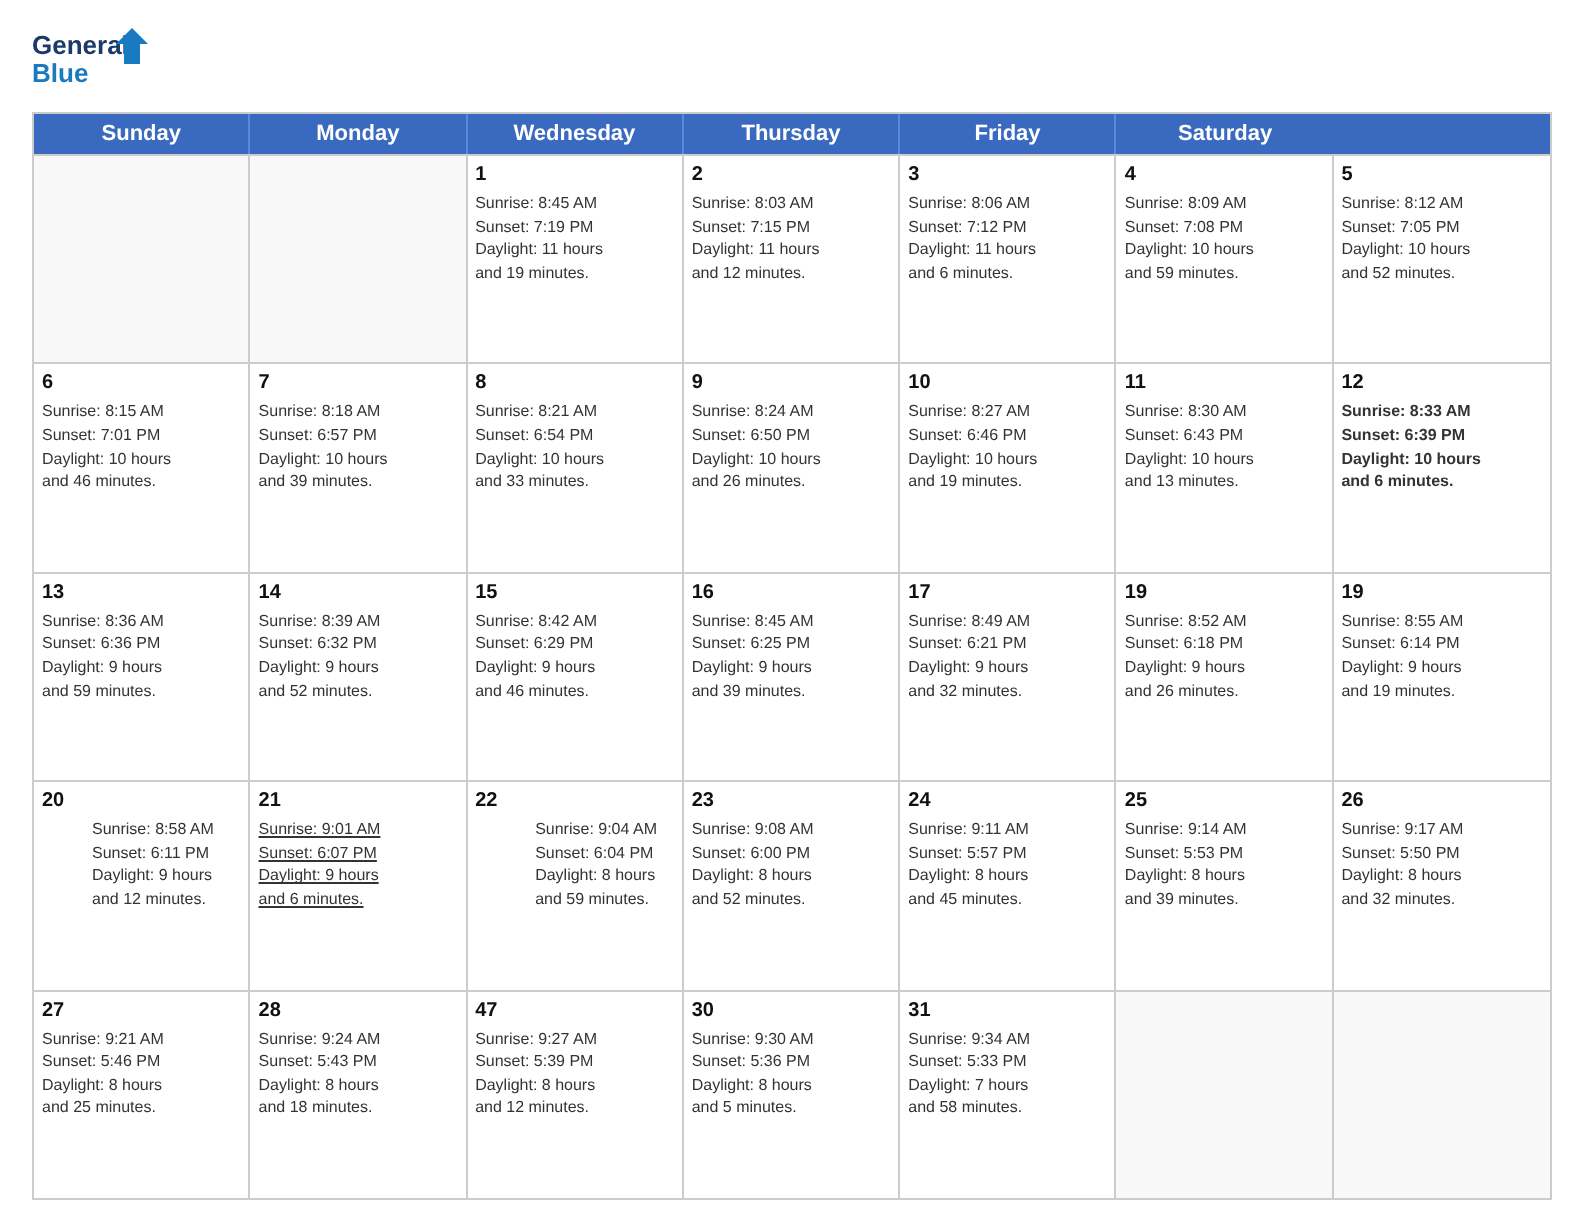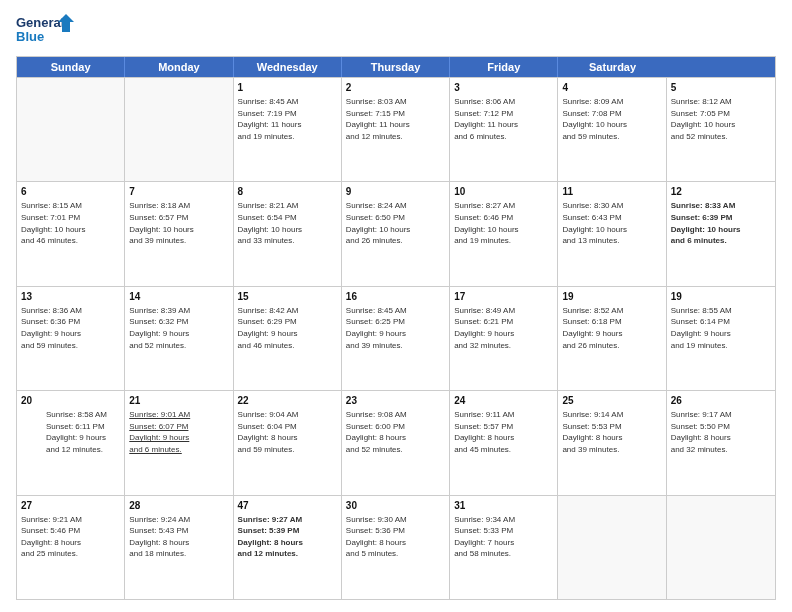--- a/index.html
+++ b/index.html
@@ -273,21 +273,21 @@
           </div>
           <div class="cal-cell">
             <span class="day-num">21</span>
             <div class="cell-text" style="white-space: pre-line; text-decoration: underline;">Sunrise: 9:01 AM
 Sunset: 6:07 PM
 Daylight: 9 hours
 and 6 minutes.</div>
           </div>
           <div class="cal-cell">
             <span class="day-num">22</span>
-            <div class="cell-text" style="white-space: pre-line;">Sunrise: 9:04 AM
+            <div class="cell-text" style="white-space: pre-line; margin-left: 30px;">Sunrise: 9:04 AM
 Sunset: 6:04 PM
 Daylight: 8 hours
 and 59 minutes.</div>
           </div>
           <div class="cal-cell">
             <span class="day-num">23</span>
             <div class="cell-text" style="white-space: pre-line;">Sunrise: 9:08 AM
 Sunset: 6:00 PM
 Daylight: 8 hours
 and 52 minutes.</div>
@@ -324,21 +324,21 @@
           </div>
           <div class="cal-cell">
             <span class="day-num">28</span>
             <div class="cell-text" style="white-space: pre-line;">Sunrise: 9:24 AM
 Sunset: 5:43 PM
 Daylight: 8 hours
 and 18 minutes.</div>
           </div>
           <div class="cal-cell">
             <span class="day-num">47</span>
-            <div class="cell-text" style="white-space: pre-line; font-weight: bold;">Sunrise: 9:27 AM
+            <div class="cell-text" style="white-space: pre-line;">Sunrise: 9:27 AM
 Sunset: 5:39 PM
 Daylight: 8 hours
 and 12 minutes.</div>
           </div>
           <div class="cal-cell">
             <span class="day-num">30</span>
             <div class="cell-text" style="white-space: pre-line;">Sunrise: 9:30 AM
 Sunset: 5:36 PM
 Daylight: 8 hours
 and 5 minutes.</div>

